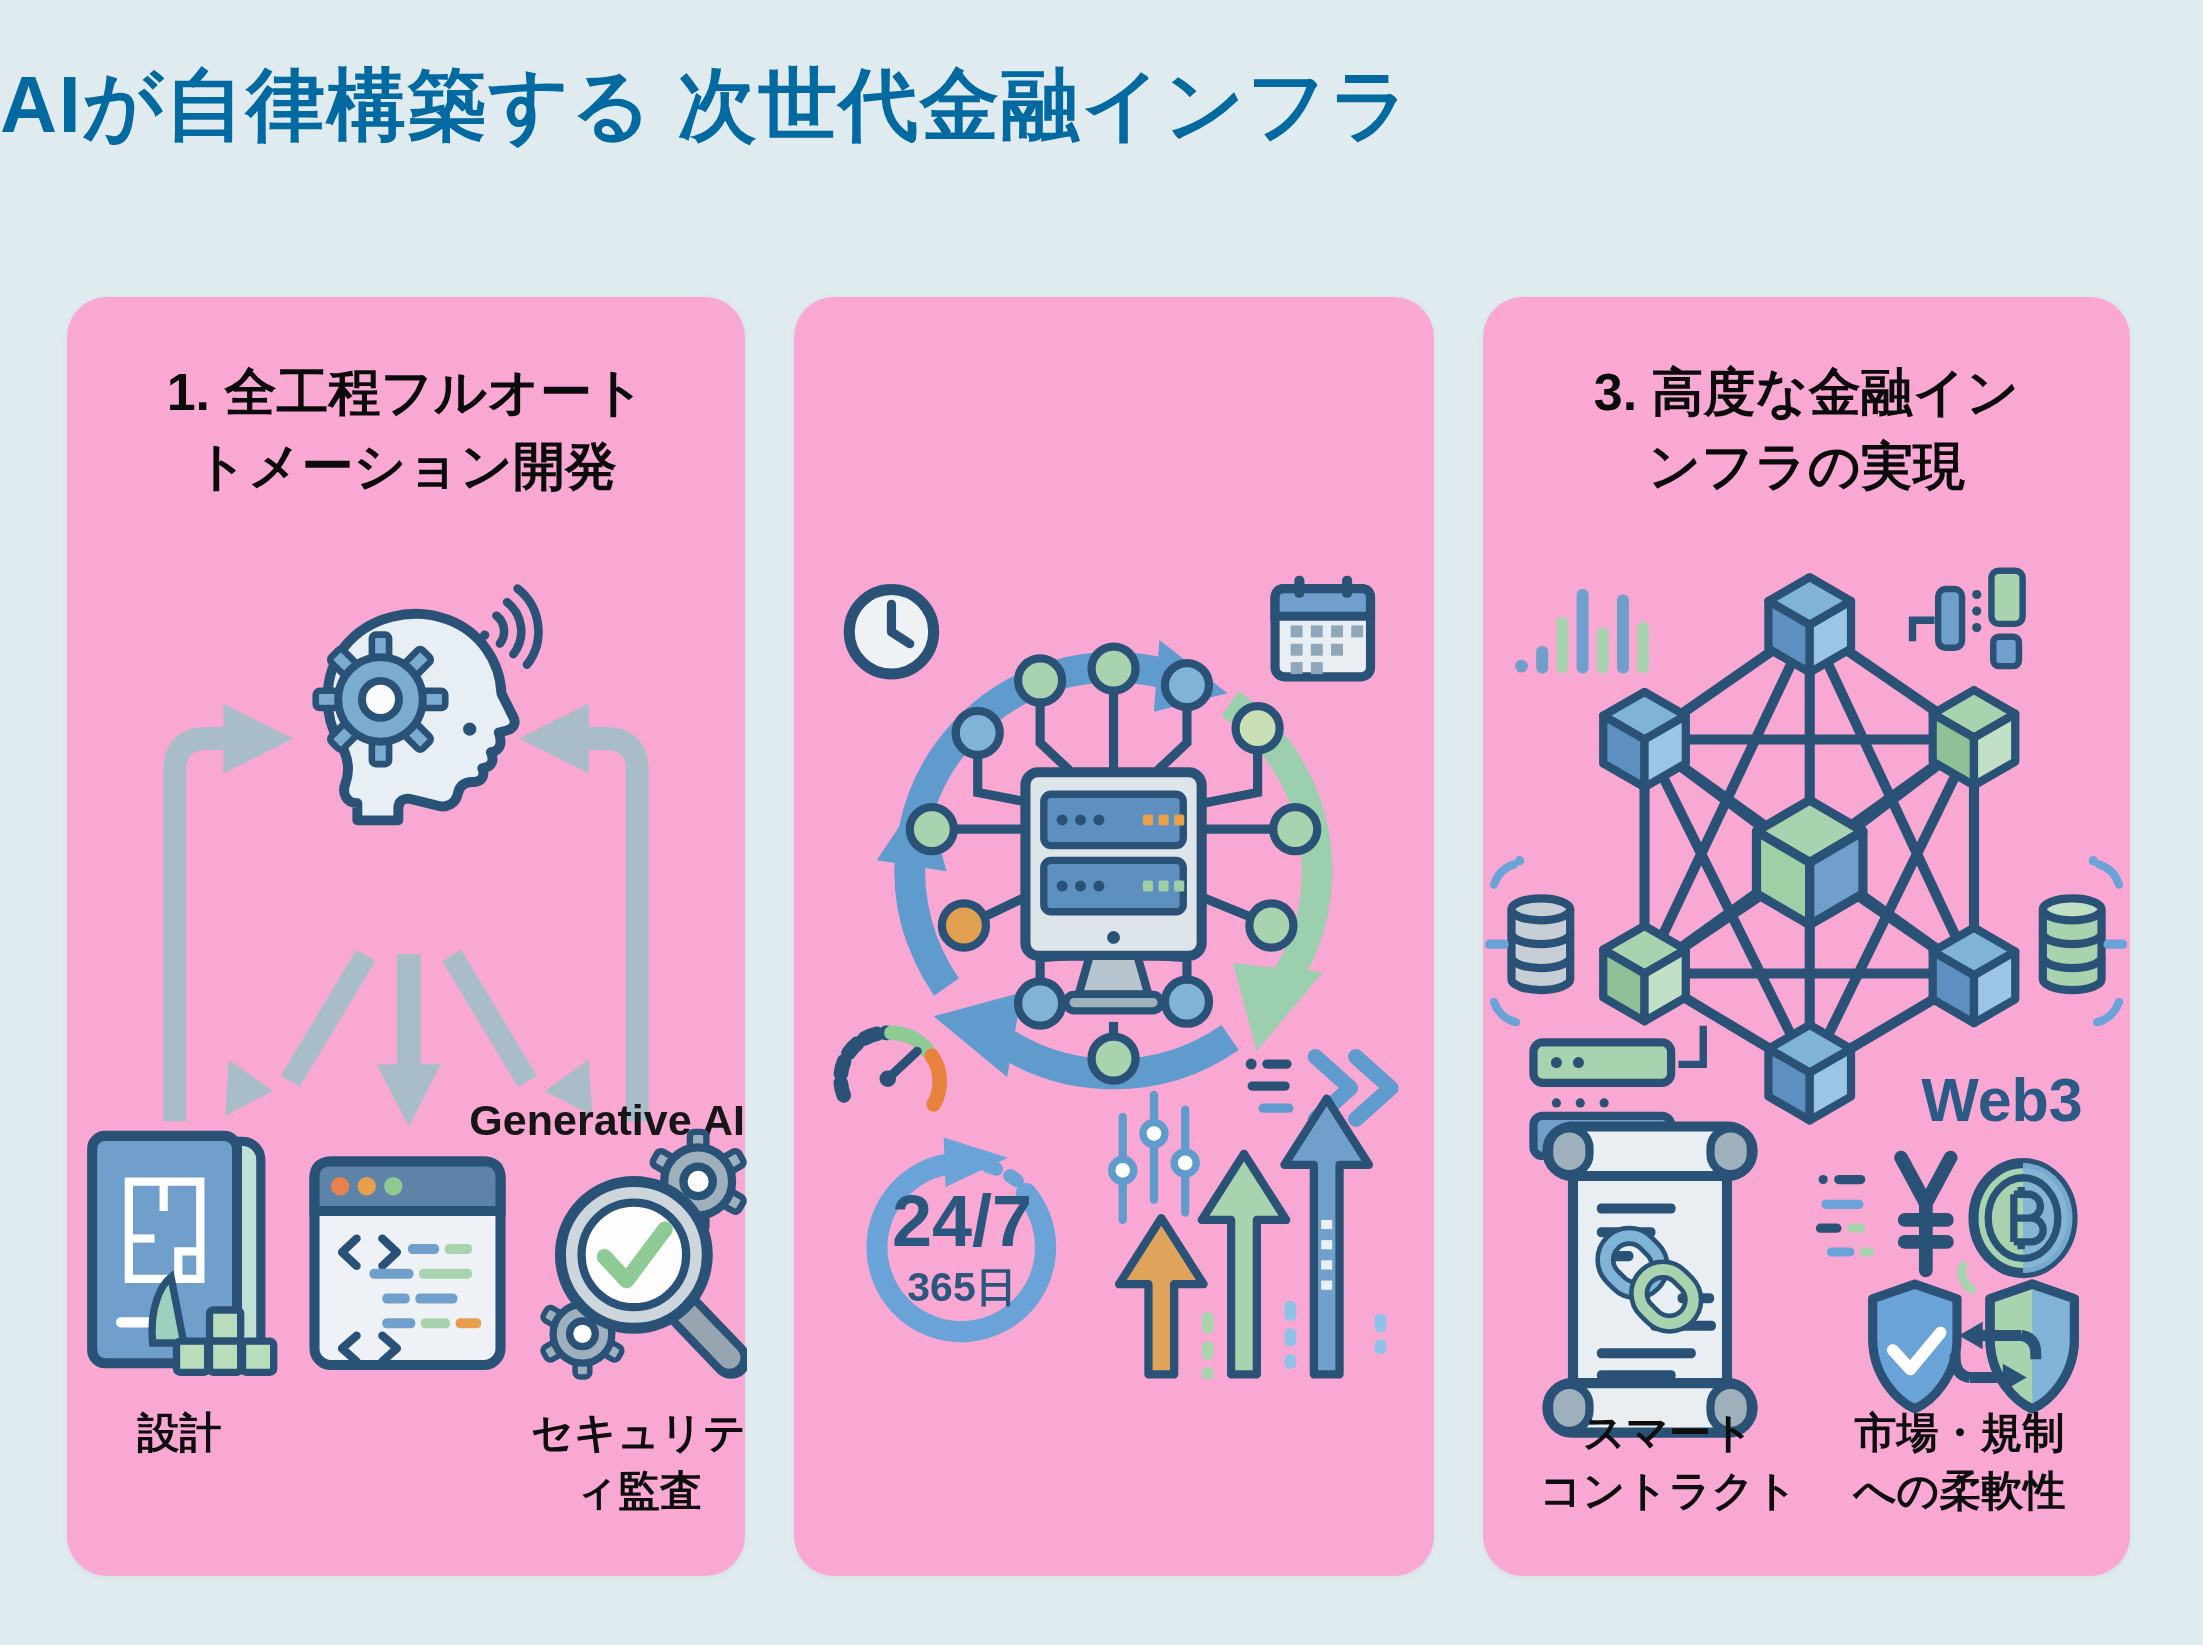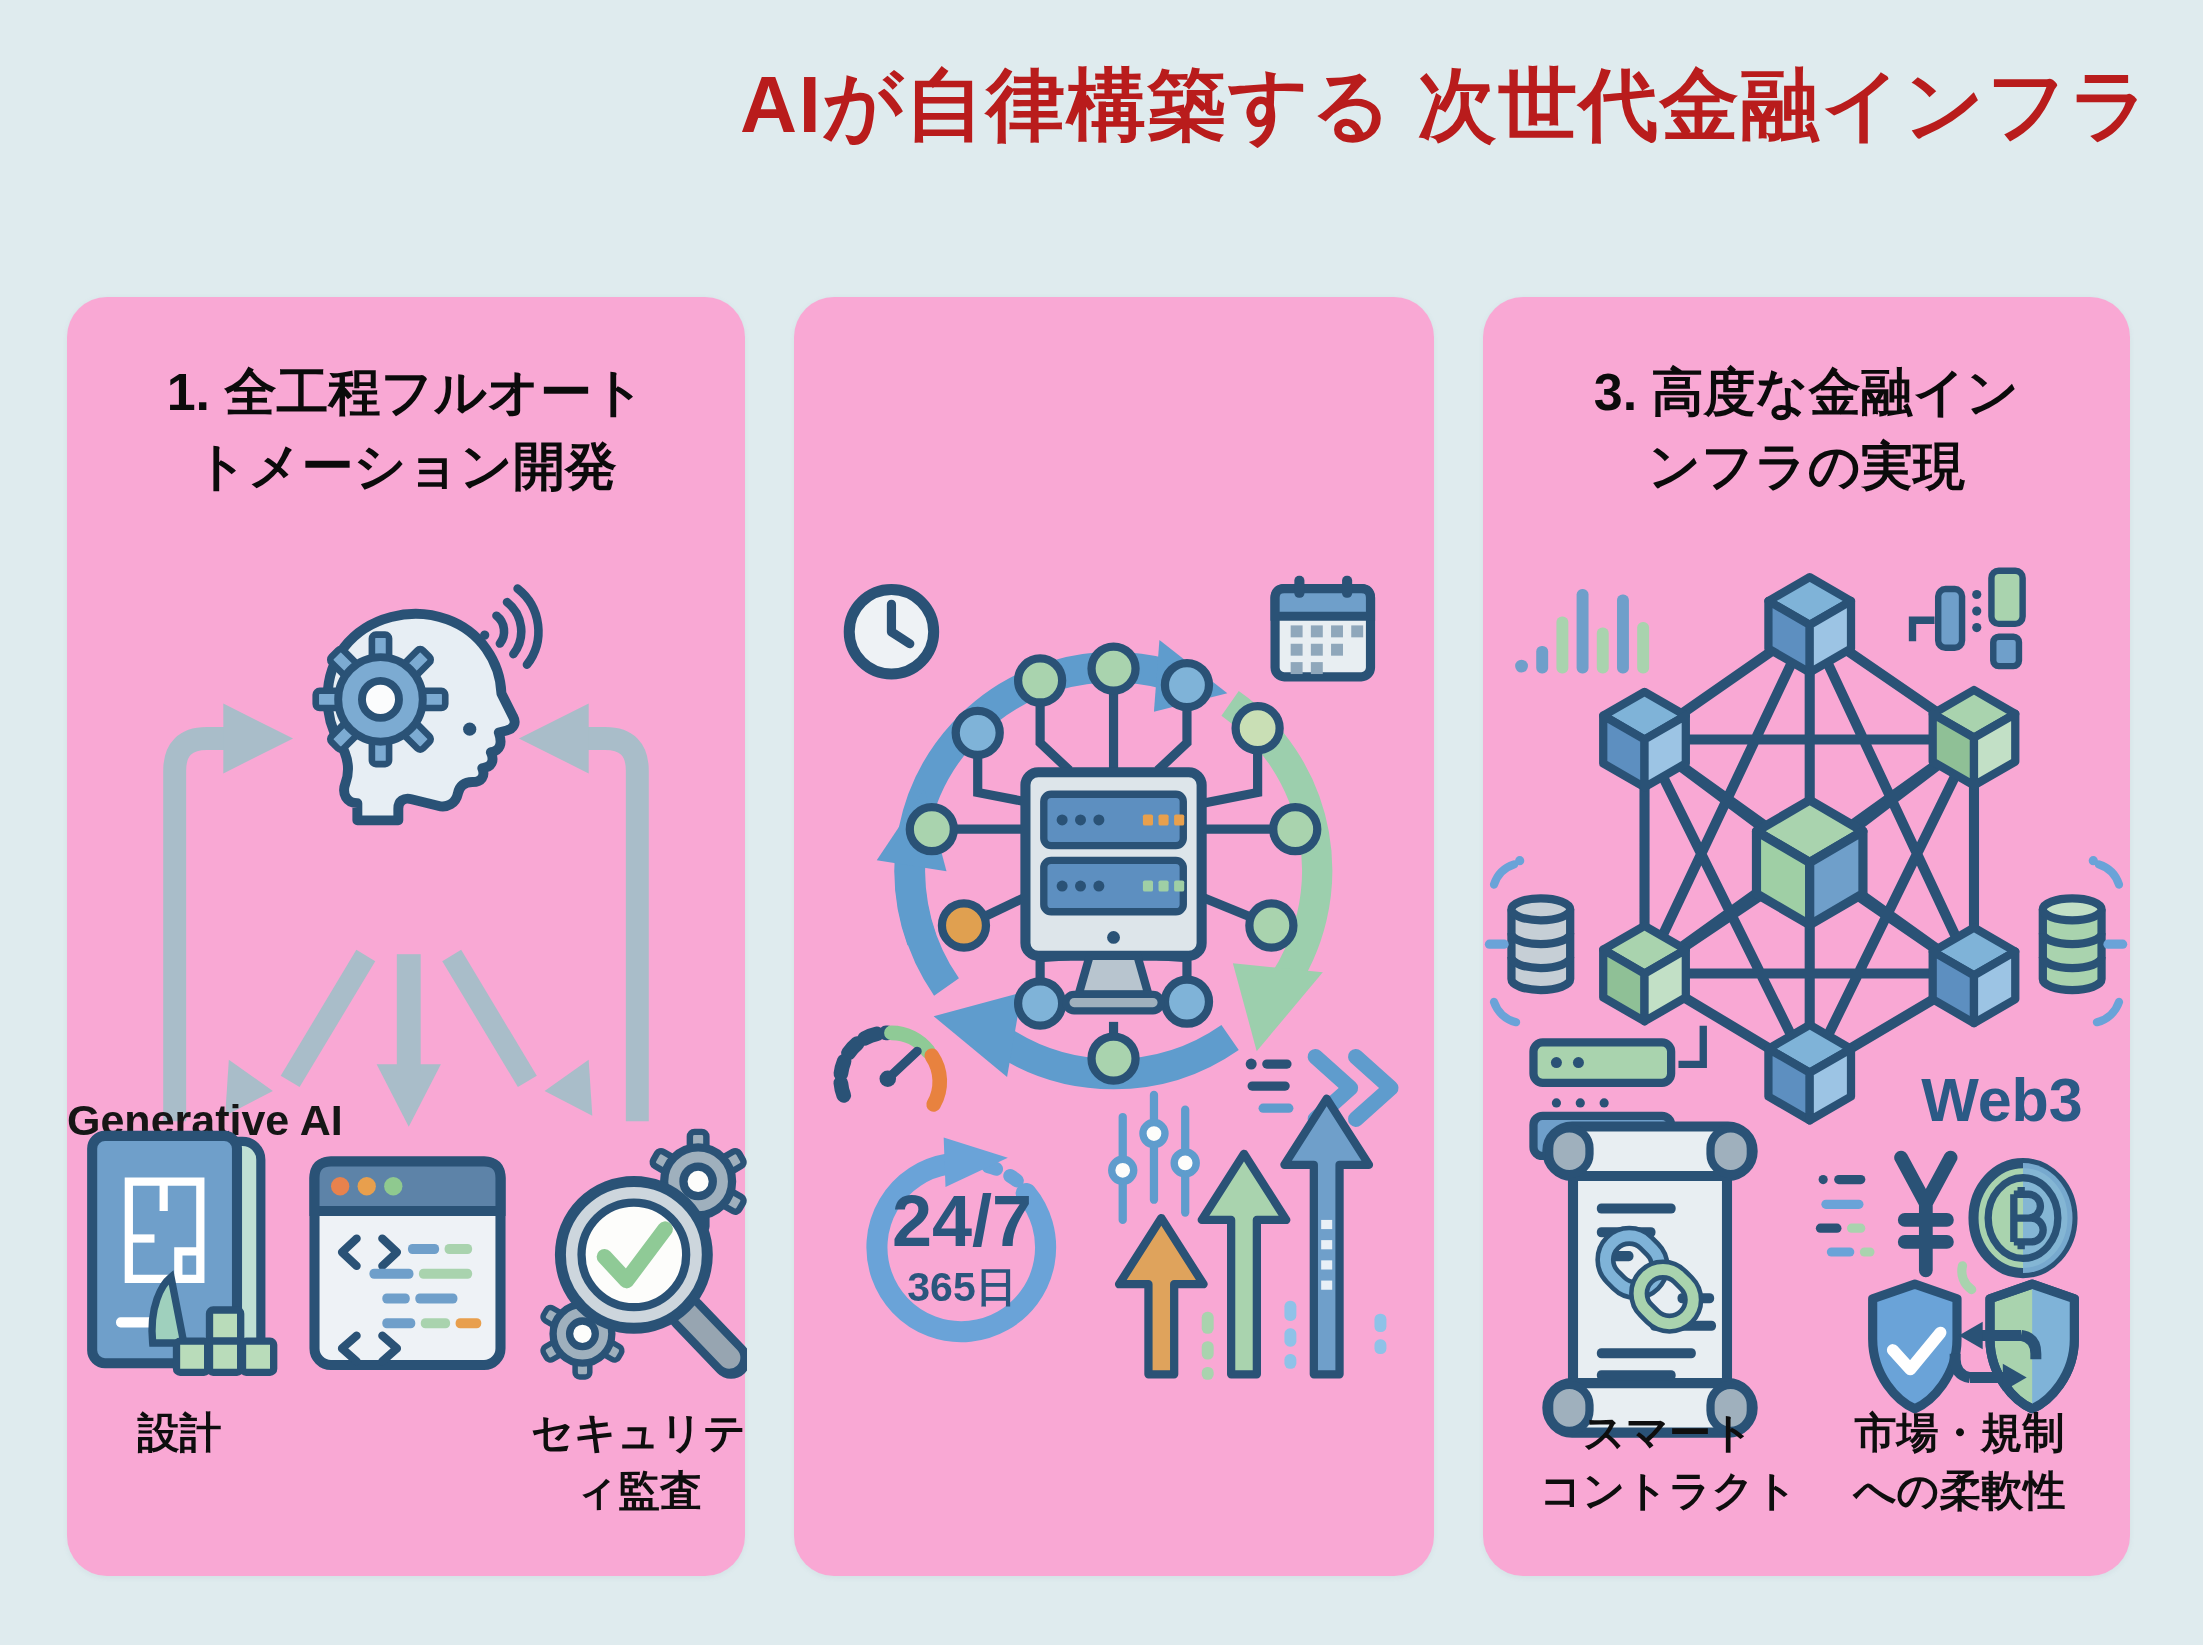--- a/index.html
+++ b/index.html
@@ -3,37 +3,37 @@
 <meta charset="utf-8">
 <style>
   html,body{margin:0;padding:0;}
   body{
     width:2204px;height:1646px;position:relative;overflow:hidden;
     background:#dfebee;
     font-family:"Liberation Sans","DejaVu Sans",sans-serif;
     color:#0b0b0b;
   }
   .title{
-    position:absolute;top:53px;left:0;width:2152px;text-align:right;
-    font-size:79px;font-weight:800;letter-spacing:1.8px;color:#b91c1c;
+    position:absolute;top:53px;left:0;width:2152px;text-align:left;
+    font-size:79px;font-weight:800;letter-spacing:1.8px;color:#0369a1;
   }
   .card{
     position:absolute;top:297px;height:1279px;background:#f9a8d4;
     border-radius:40px;box-shadow:0 1.8px 5.5px rgba(120,150,160,0.10);
   }
   #card1{left:67px;width:678px;}
   #card2{left:794px;width:640px;}
   #card3{left:1483px;width:647px;}
   .card-heading{
     position:absolute;top:59px;left:0;width:100%;text-align:center;
     font-size:52px;line-height:1.42;font-weight:800;white-space:pre-line;color:#0b0b0b;
   }
   .abs{position:absolute;}
   .genai-label{
-    position:absolute;top:542px;left:0;width:100%;text-align:left;
+    position:absolute;top:542px;left:0;width:100%;text-align:right;
     font-size:43px;font-weight:800;color:#161616;
   }
   .step-label,.feature-label{
     position:absolute;top:1107px;text-align:center;
     font-size:42px;line-height:1.38;font-weight:800;white-space:pre-line;color:#0e0e0e;
   }
   .caption{
     position:absolute;top:1155px;left:0;width:100%;text-align:center;
     font-size:45px;font-weight:800;color:#0e0e0e;
   }

